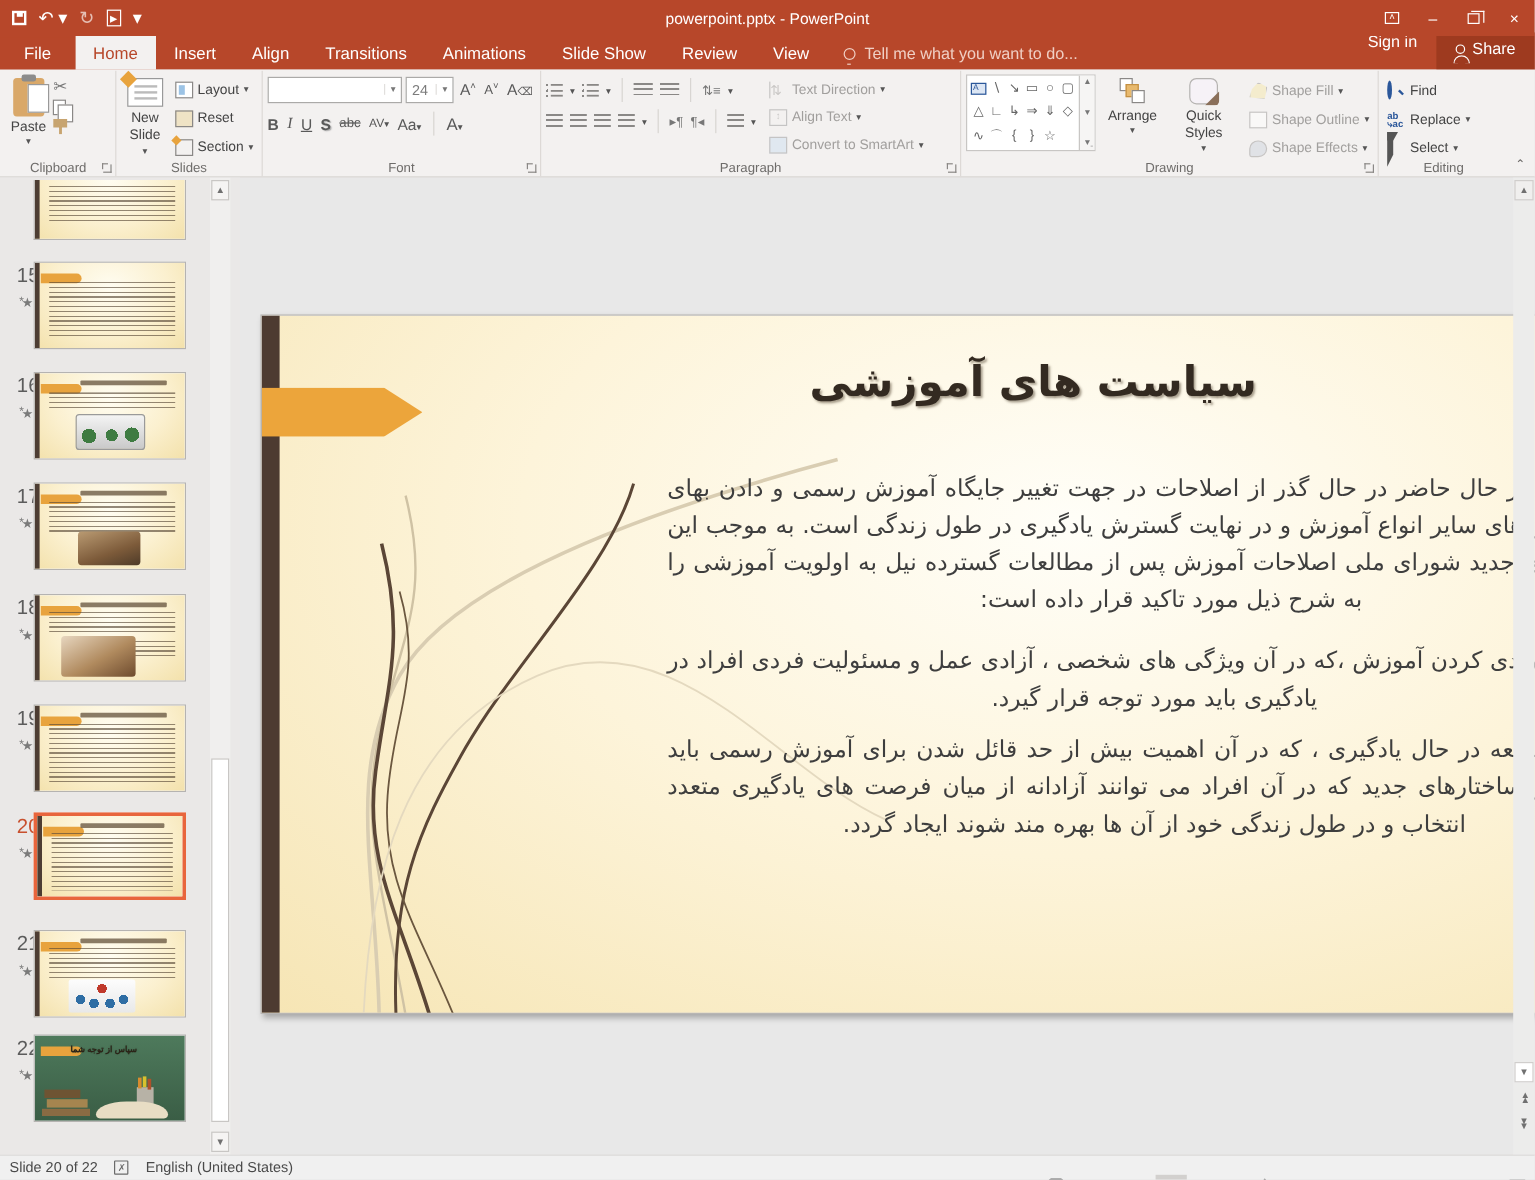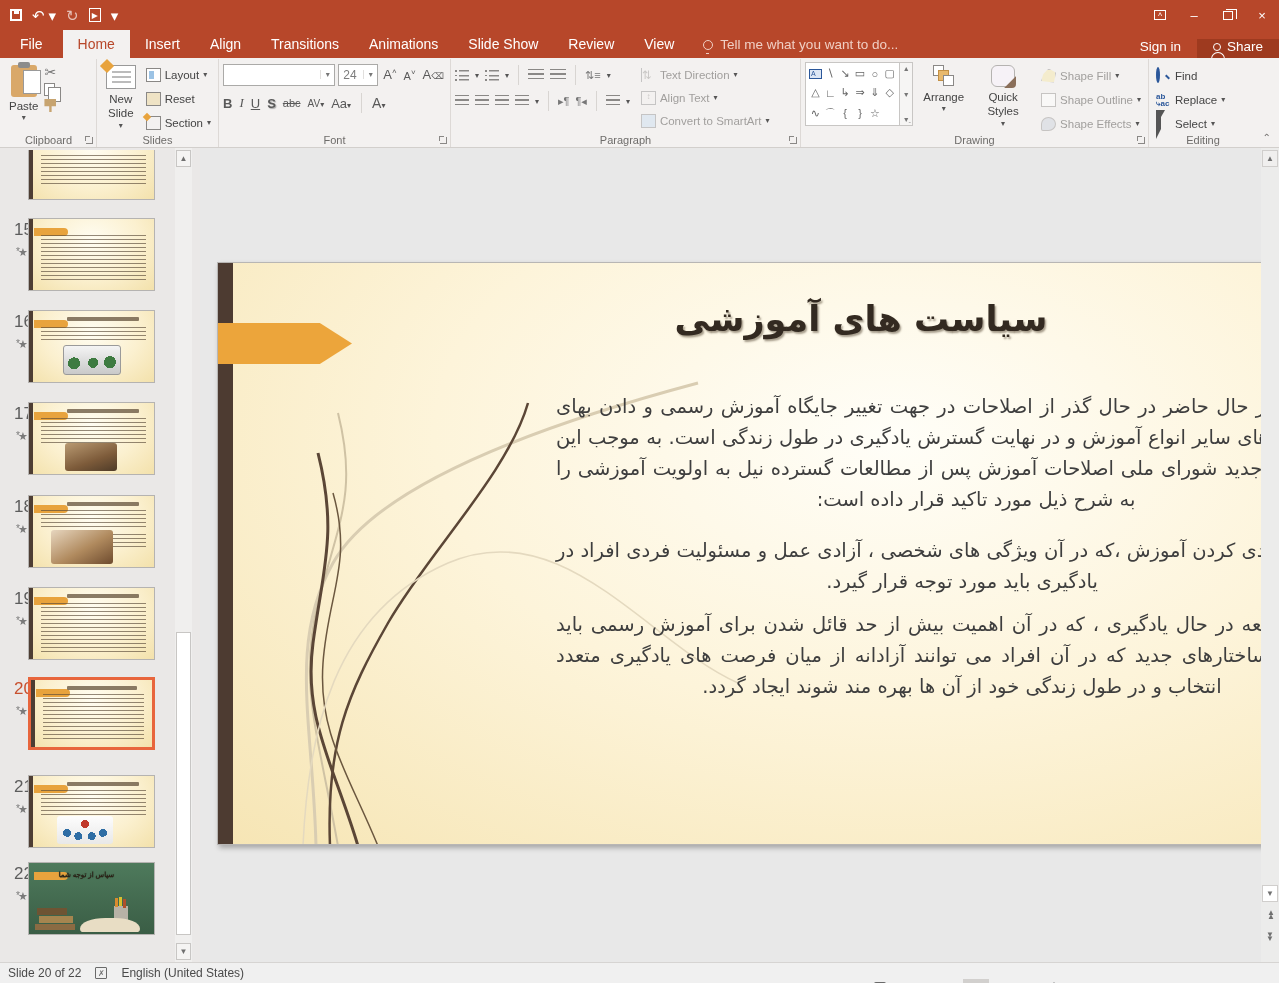--- a/index.html
+++ b/index.html
@@ -23,21 +23,21 @@
 
   
   .tabrow { height:28px; background:#b7472a; display:flex; align-items:flex-end; color:#fff; font-size:14px; }
   .rtab { padding:17px 15px 6px; cursor:default; }
   .rtab.file { background:#b7472a; font-weight:400; padding:5px 20px 6px; }
   .rtab.active { background:#f3f1f0; color:#b7472a; }
   .tellme { display:flex; align-items:center; gap:7px; margin-left:14px; padding-bottom:6px; color:#f0cfc4; font-size:13.5px; }
   .bulb { width:10px; height:10px; border:1.5px solid #f0cfc4; border-radius:50%; position:relative; }
   .bulb::after { content:""; position:absolute; left:2px; top:9px; width:3px; height:3px; border-bottom:1.5px solid #f0cfc4; }
   .tab-right { margin-left:auto; display:flex; align-items:stretch; font-size:13.5px; }
-  .signin { display:flex; align-items:center; padding:0 16px 4px; }
+  .signin { display:flex; align-items:center; padding:0 16px 16px; }
   .sharebtn { display:flex; align-items:center; gap:6px; padding:0 16px 4px; background:#9e3a1f; }
   .person { width:8px; height:8px; border:1.5px solid #fff; border-radius:50%; position:relative; }
   .person::after { content:""; position:absolute; top:8px; left:-3px; width:12px; height:6px; border:1.5px solid #fff; border-bottom:none; border-radius:7px 7px 0 0; }
 
   
   .ribbon { height:90px; background:#f3f1f0; border-bottom:1px solid #d2cfcc; display:flex; padding:1px 0 0 1px; position:relative; color:#444; }
   .rgroup { position:relative; padding:3px 4px 16px; flex:none; border-right:1px solid #ddd9d6; }
   .rgroup-label { position:absolute; bottom:1px; left:0; right:0; text-align:center; font-size:11px; color:#6e6c6a; }
   .launcher { position:absolute; bottom:3px; right:3px; width:7px; height:7px; border-right:1px solid #8a8886; border-bottom:1px solid #8a8886; }
   .launcher::before { content:""; position:absolute; right:2px; bottom:2px; width:4px; height:4px; border-left:1px solid #8a8886; border-top:1px solid #8a8886; }
@@ -222,20 +222,21 @@
 
 <div class="titlebar">
   <div class="qat">
     <span class="save-ic"></span>
     <span class="qbtn">↶</span>
       <span class="qbtn tinycaret">▾</span>
     <span class="qbtn dim">↻</span>
     <span class="qbtn" style="font-size:12px;border:1px solid #fff;padding:0 2px;line-height:12px;">▸</span>
     <span class="qbtn tinycaret" style="margin-left:0;">▾</span>
   </div>
+  <div class="title-text">powerpoint.pptx - PowerPoint</div>
   <div class="winbtns">
     <div class="winbtn">
         <span class="ribdisp-ic">˄</span>
       </div>
     <div class="winbtn">–</div>
     <div class="winbtn">
         <span class="restore-ic"></span>
       </div>
     <div class="winbtn">×</div>
   </div>

